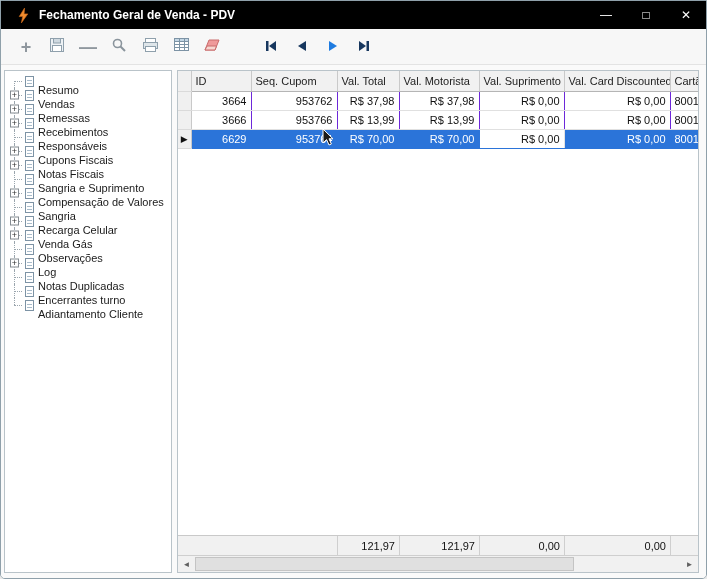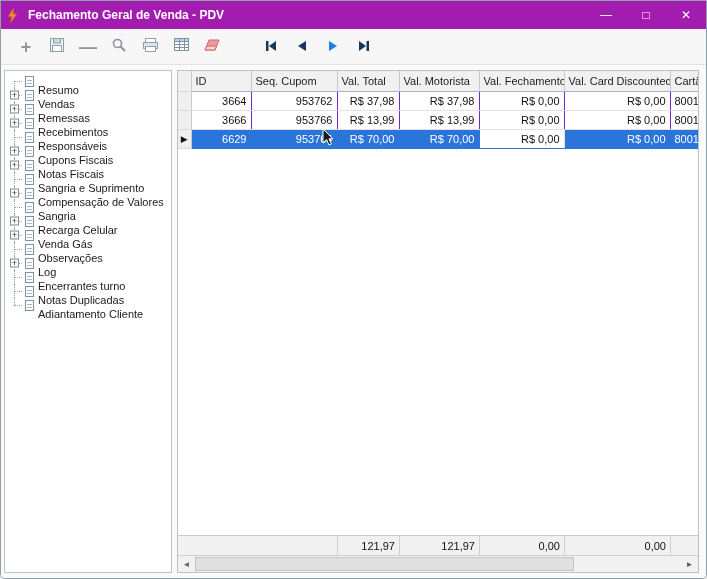--- a/index.html
+++ b/index.html
@@ -10,22 +10,22 @@
     background:#e9e9e9;
   }
   .window {
     position:absolute; left:0; top:0; width:707px; height:579px;
     background:#fafafa; border:1px solid #8fa0aa;
     border-radius:0 0 5px 5px;
     display:flex; flex-direction:column; overflow:hidden;
   }
   
   .titlebar {
-    height:28px; flex:none; background:#a21caf;
-    display:flex; align-items:center; padding-left:4px;
+    height:28px; flex:none; background:#000000;
+    display:flex; align-items:center; padding-left:15px;
   }
   .app-icon { width:15px; height:15px; flex:none; display:flex; }
   .title-text {
     color:#ffffff; font-size:12px; font-weight:bold; margin-left:8px;
     flex:1; white-space:nowrap; overflow:hidden;
   }
   .win-btn {
     width:40px; height:28px; color:#ffffff; font-size:12px;
     display:flex; align-items:center; justify-content:center;
   }
@@ -287,25 +287,25 @@
             <span class="doc-icon"></span>
             <span class="tree-label">Observações</span>
           </li>
         <li class="tree-item">
             <span class="expander">+</span>
             <span class="doc-icon"></span>
             <span class="tree-label">Log</span>
           </li>
         <li class="tree-item">
             <span class="doc-icon"></span>
+            <span class="tree-label">Notas Duplicadas</span>
+          </li>
+        <li class="tree-item">
+            <span class="doc-icon"></span>
             <span class="tree-label">Encerrantes turno</span>
-          </li>
-        <li class="tree-item">
-            <span class="doc-icon"></span>
-            <span class="tree-label">Notas Duplicadas</span>
           </li>
         <li class="tree-item">
             <span class="doc-icon"></span>
             <span class="tree-label">Adiantamento Cliente</span>
           </li>
       </ul>
     </div>
 
     <div class="grid-panel">
       <table class="grid-table">
@@ -319,21 +319,21 @@
             <col style="width:106px">
             <col style="width:30px">
         </colgroup>
         <thead>
           <tr>
             <th class="gutter"></th>
             <th>ID</th>
             <th>Seq. Cupom</th>
             <th>Val. Total</th>
             <th>Val. Motorista</th>
-            <th>Val. Fechamento</th>
+            <th>Val. Suprimento</th>
             <th>Val. Card Discounted</th>
             <th>Cartã</th>
           </tr>
         </thead>
         <tbody>
           <tr>
             <td class="gutter"></td>
             <td>3664</td>
             <td>953762</td>
             <td>R$ 37,98</td>

